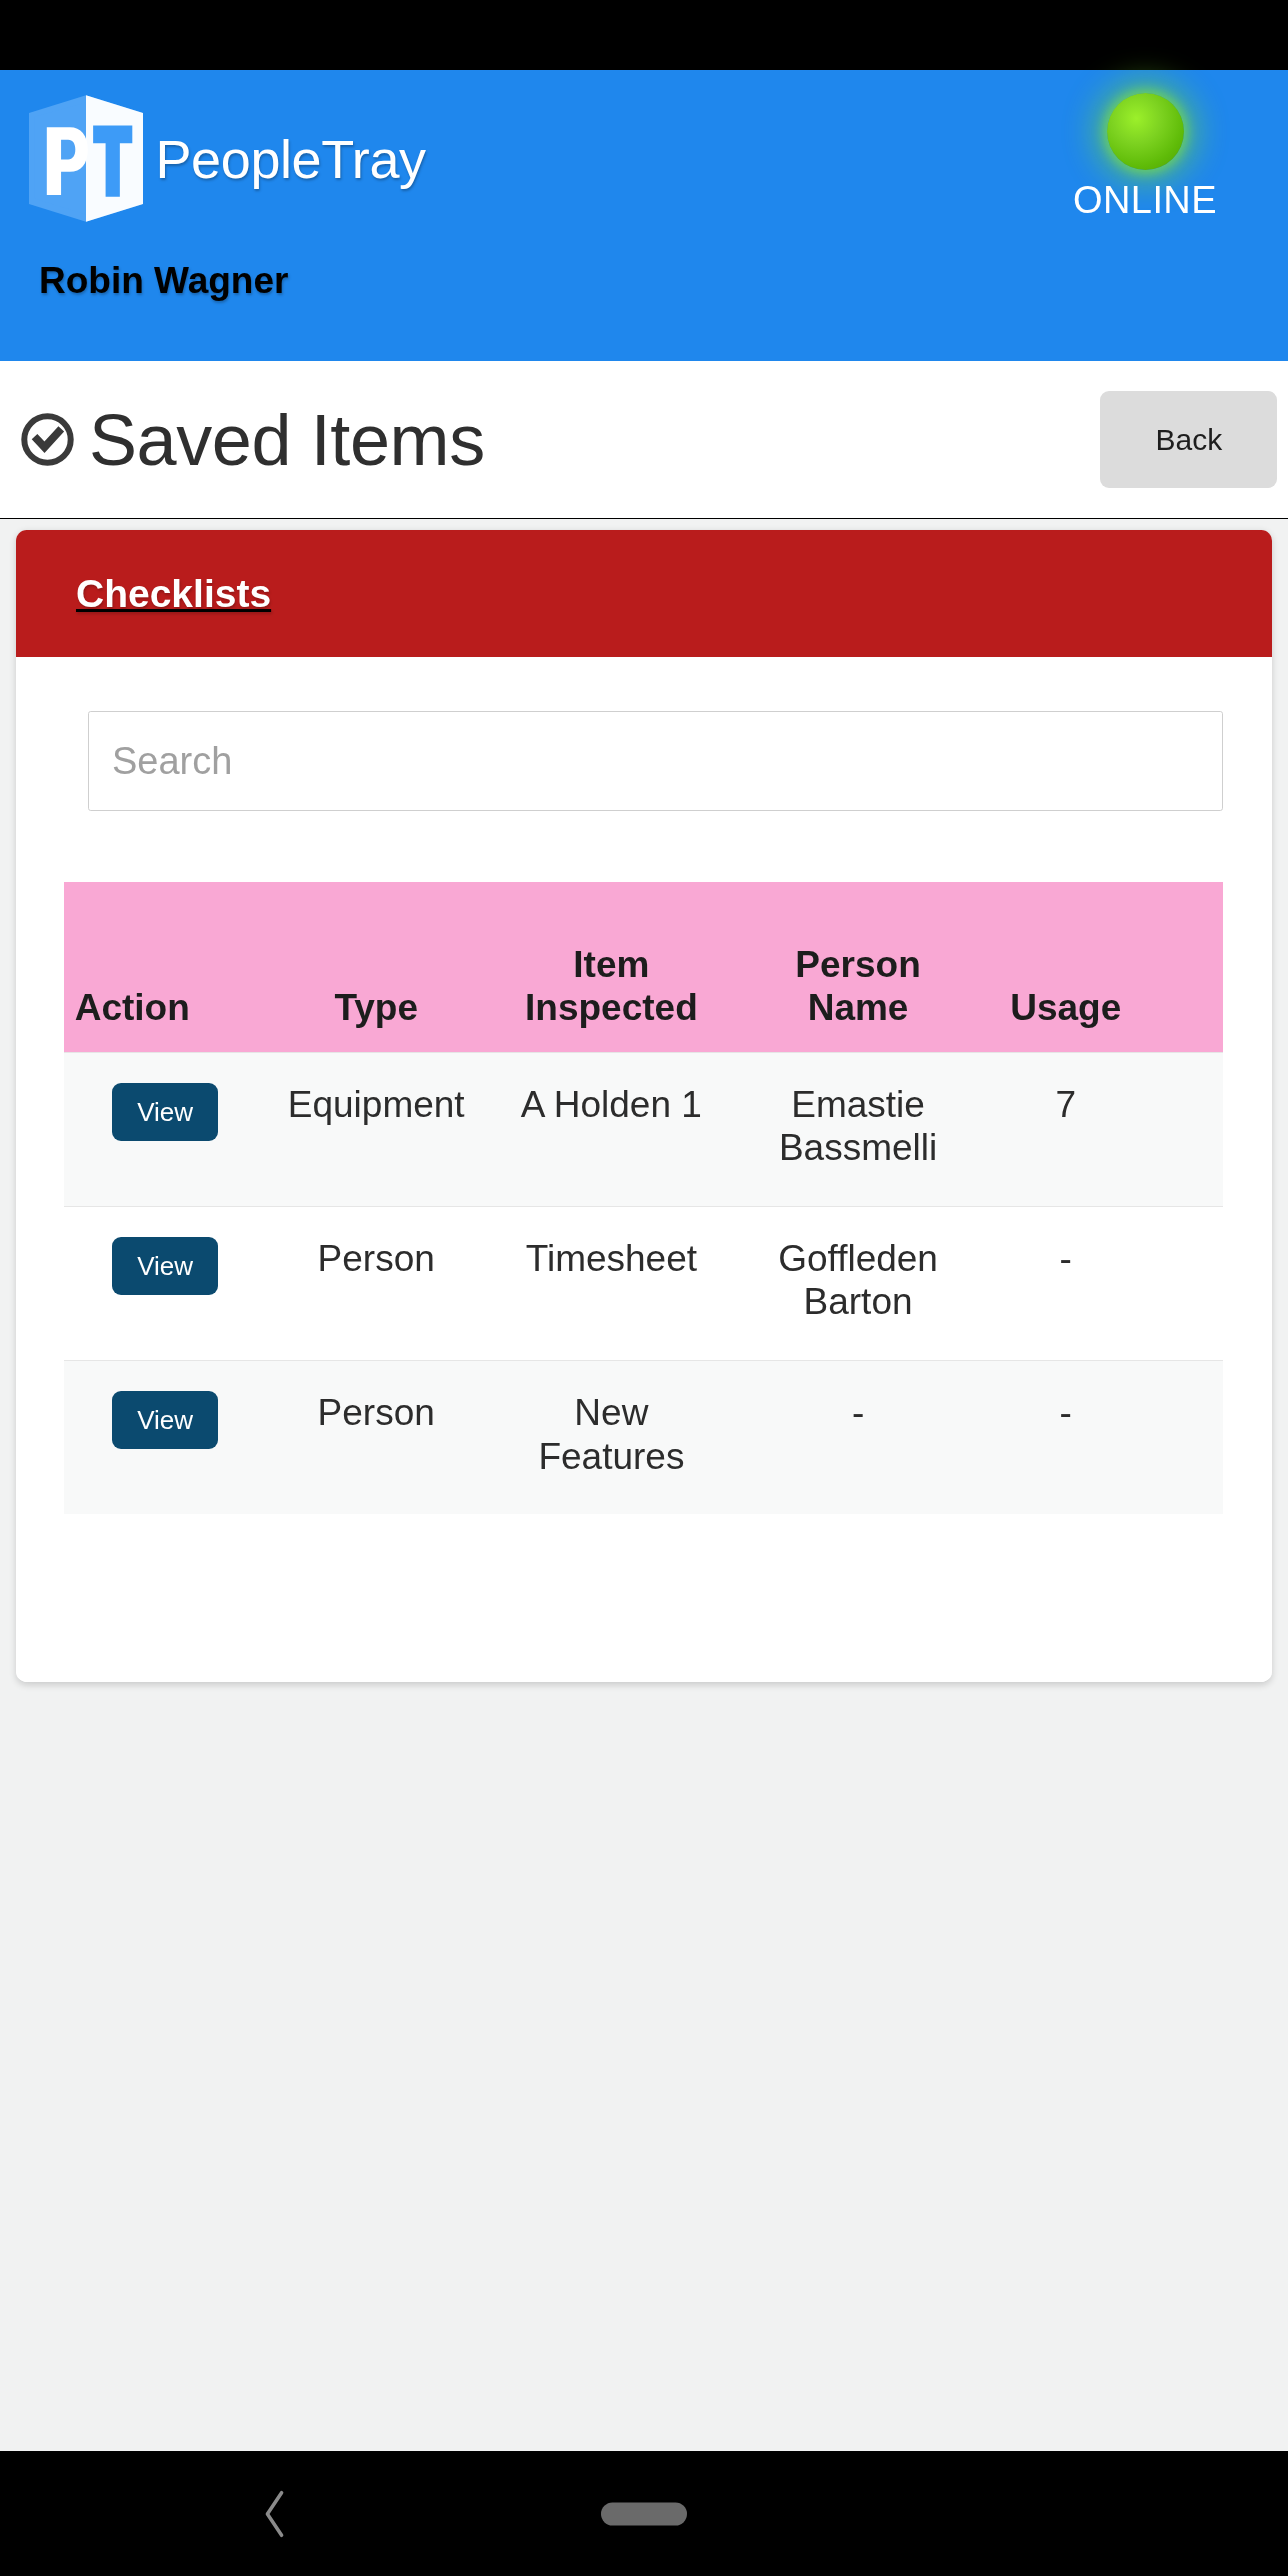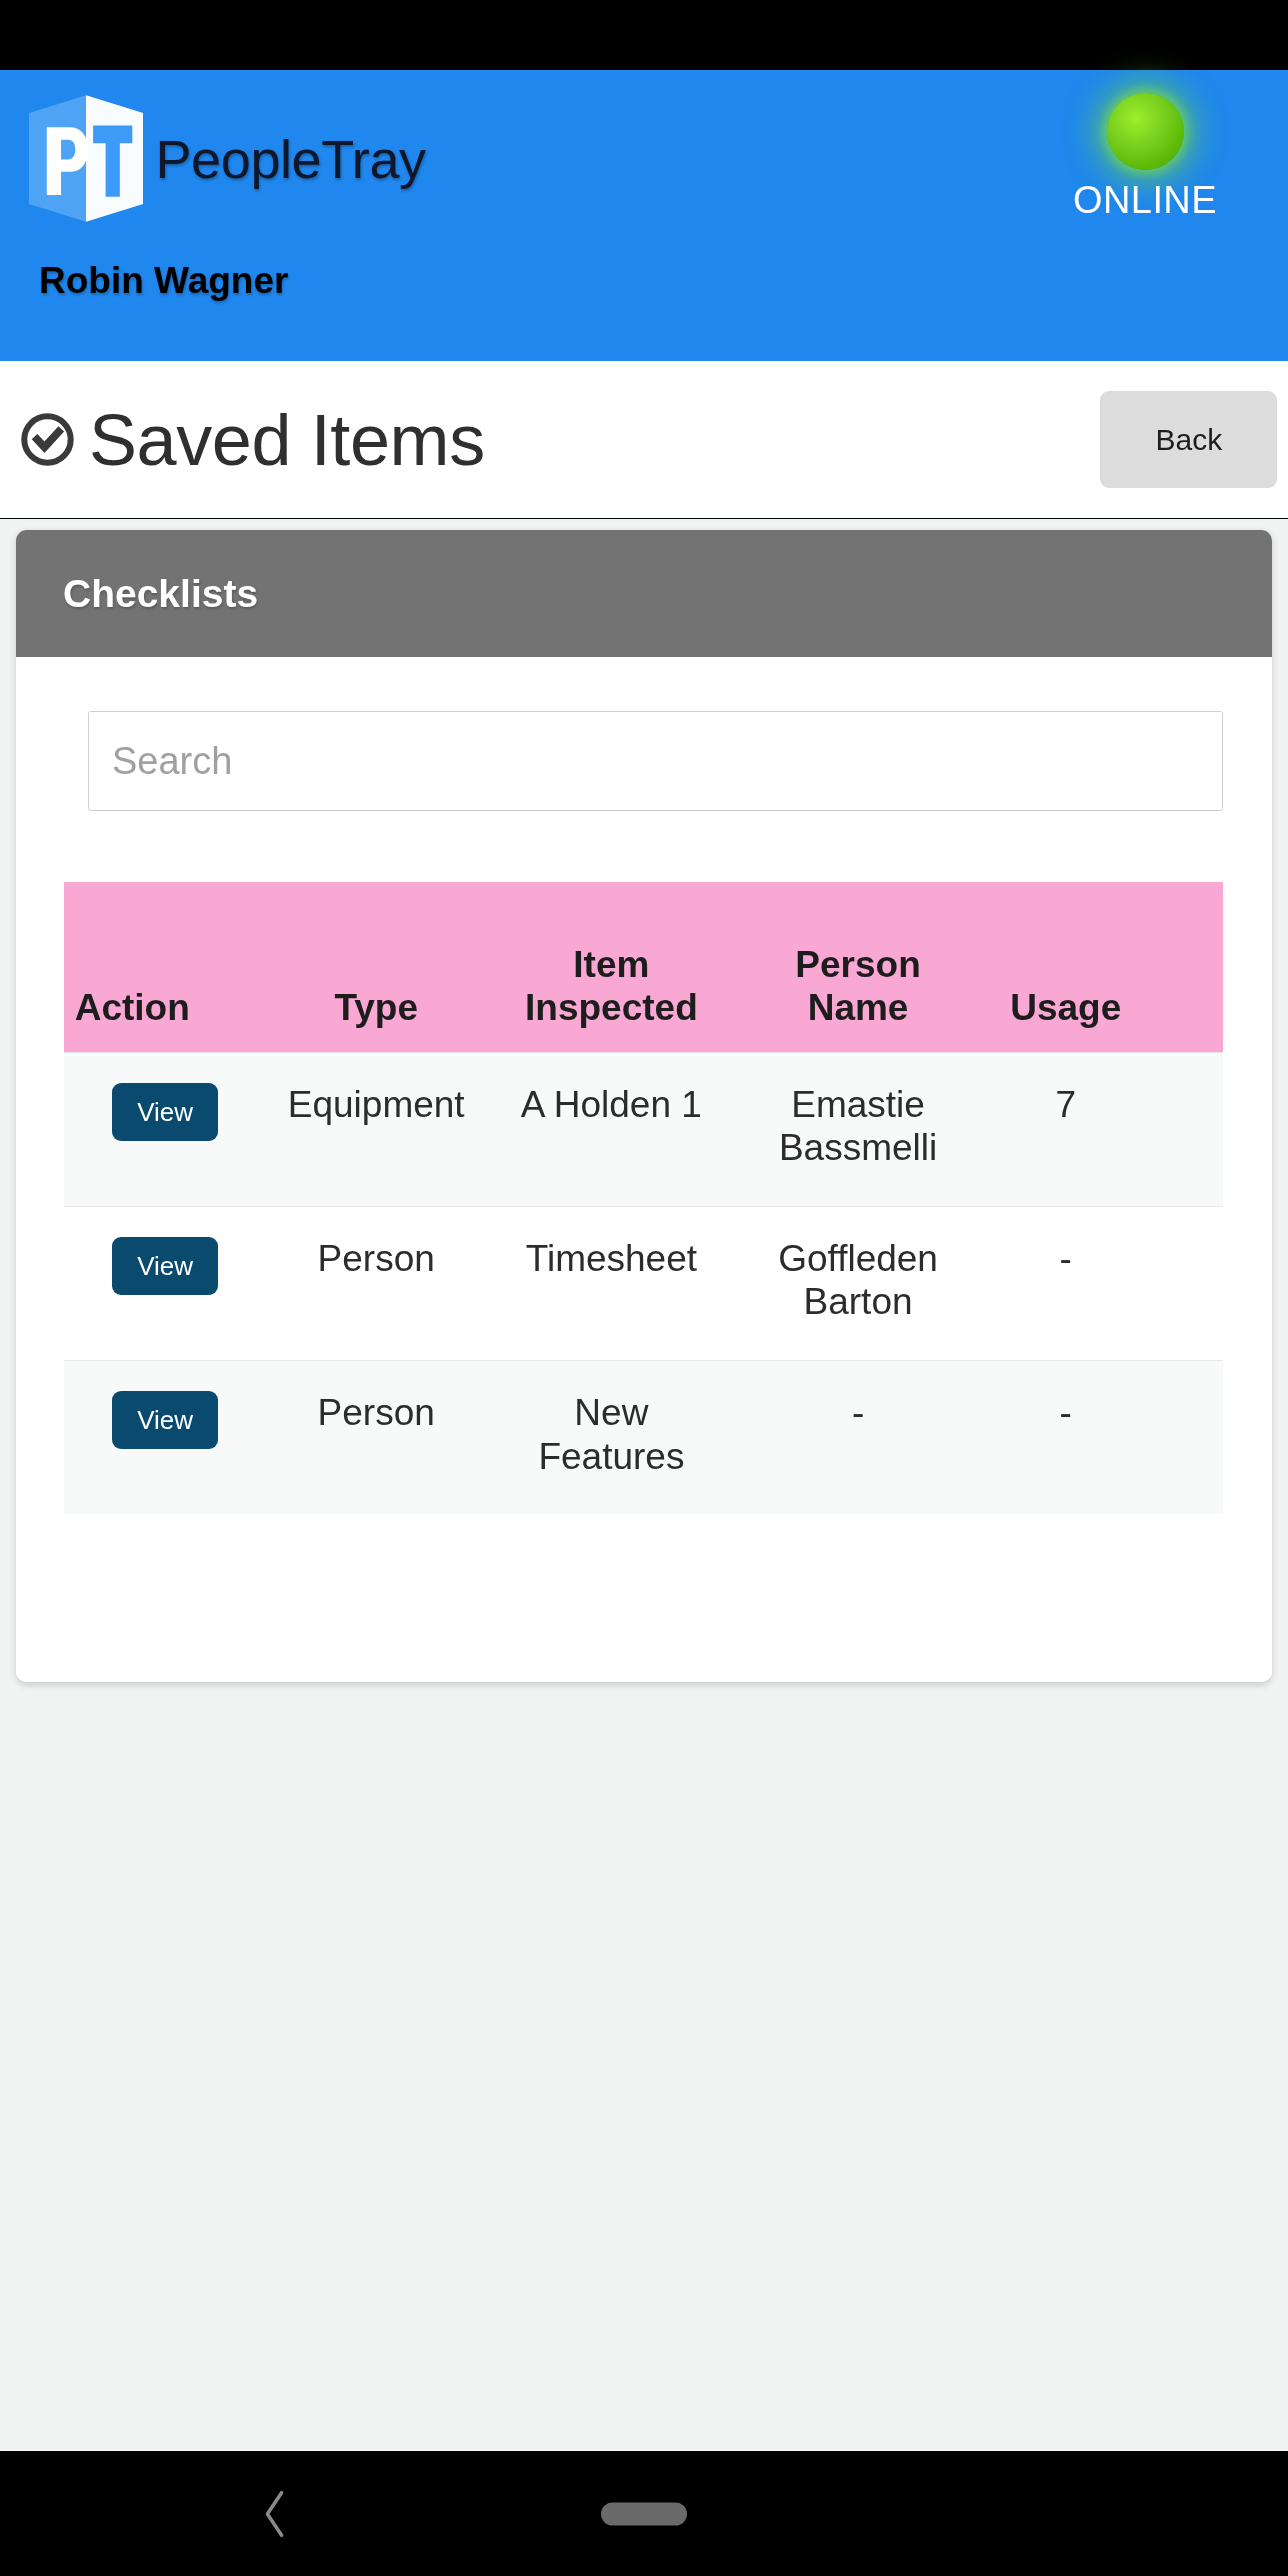--- a/index.html
+++ b/index.html
@@ -48,21 +48,21 @@
   .logo-mark {
     position: relative;
     width: 114px;
     height: 127px;
     flex: 0 0 auto;
   }
   .logo-mark svg { display: block; width: 114px; height: 127px; }
 
   .brand-name {
     margin-left: 12.5px;
-    color: #0f172a;
+    color: #ffffff;
     font-size: 54px;
     font-weight: 400;
     letter-spacing: -0.4px;
     text-shadow: 0.9px 1.8px 2.7px rgba(0,0,0,0.28);
     white-space: nowrap;
   }
 
   .online-block {
     position: absolute;
     top: 23px;
@@ -152,24 +152,25 @@
     width: 1256px;
     height: 1152px;
     background: #ffffff;
     border-radius: 10.7px;
     box-shadow: 0 2.7px 7.2px rgba(0,0,0,0.16);
     overflow: hidden;
   }
 
   .card-header {
     height: 127px;
-    background: #737373;
+    background: #b91c1c;
     display: flex;
     align-items: center;
-    padding-left: 47px;
+    padding-left: 60px;
+    text-decoration: underline;
   }
   .card-header-title {
     color: #ffffff;
     font-size: 39px;
     font-weight: bold;
     text-shadow: 0.9px 1.8px 2.7px rgba(0,0,0,0.22);
   }
 
   .card-body {
     position: relative;

